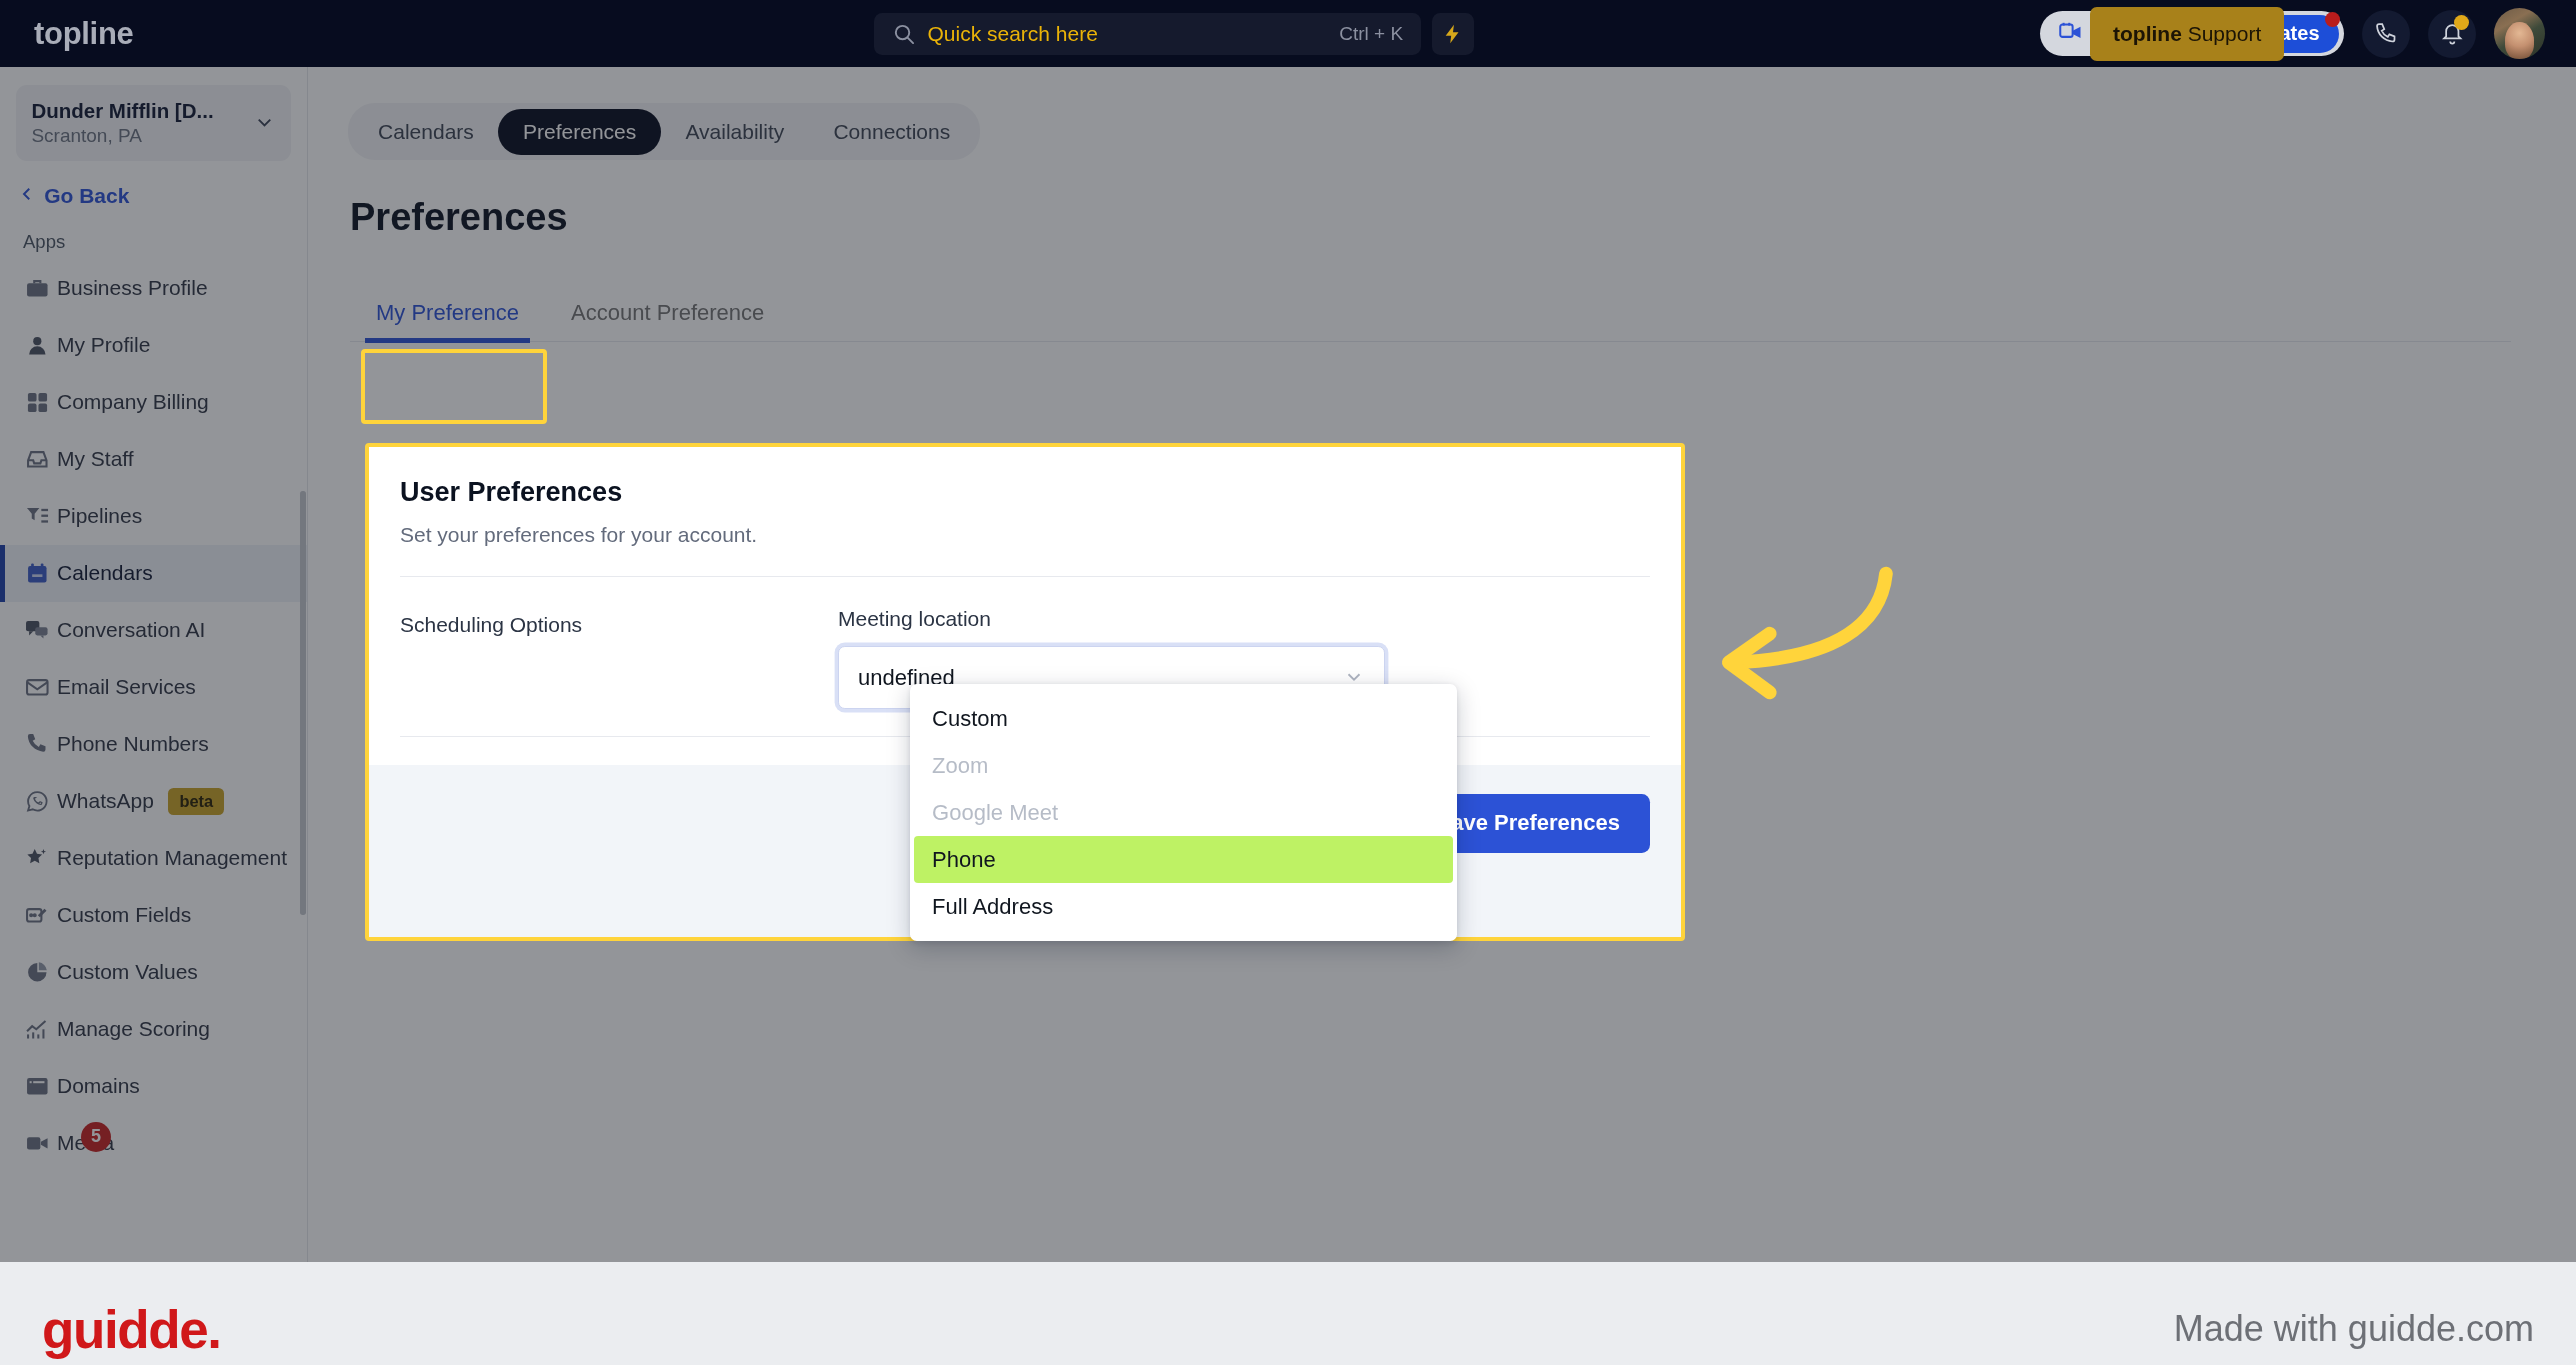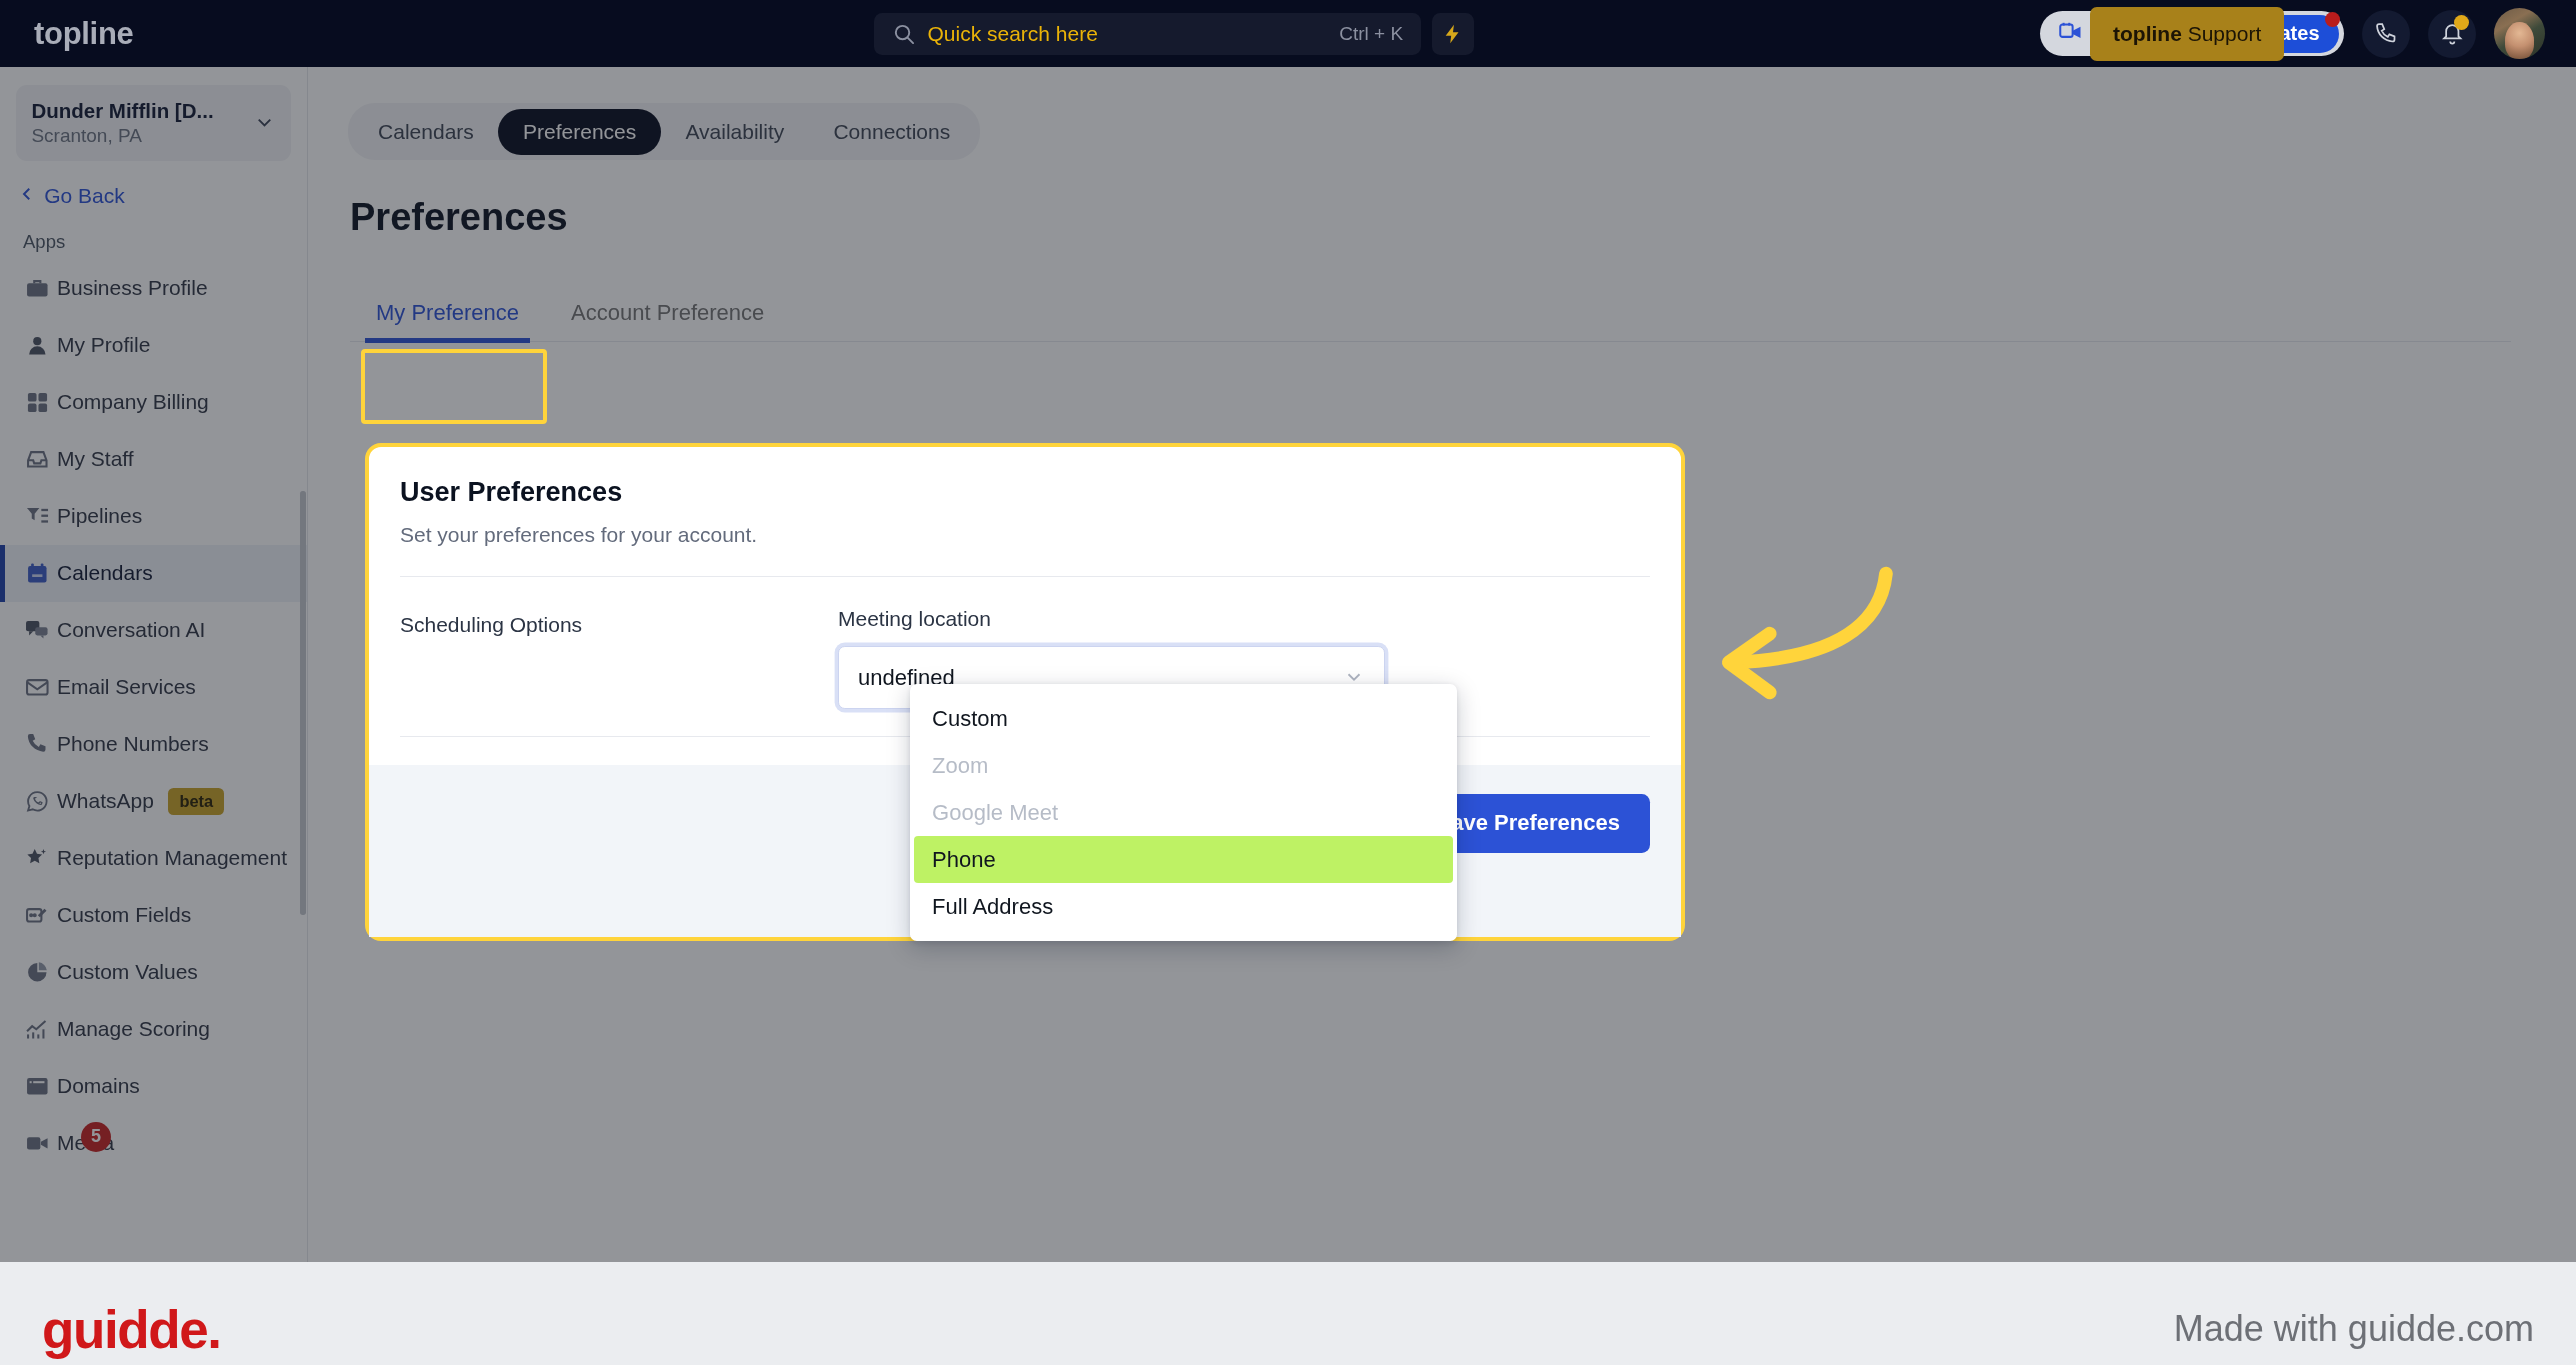--- a/index.html
+++ b/index.html
@@ -90,21 +90,21 @@
     padding: 13.7px 15px; display: flex; align-items: center; gap: 6.8px;
   }
   .loc-texts { flex: 1; min-width: 0; }
   .loc-name {
     font-size: 20.5px; font-weight: 600; color: #111a33; white-space: nowrap;
     overflow: hidden; text-overflow: ellipsis;
   }
   .loc-sub { font-size: 19px; color: #6b7280; margin-top: 2.7px; }
   .goback {
     display: flex; align-items: center; gap: 8.2px;
-    padding: 23px 0 0 18px; color: #2c52d6; font-size: 21px; font-weight: 400;
+    padding: 23px 0 0 18px; color: #2c52d6; font-size: 21px; font-weight: 700;
   }
   .settings-title {
     font-size: 29px; font-weight: 700; color: #0b1220; padding: 34px 0 0 18px;
   }
   .apps-label { font-size: 18.5px; color: #4b5563; padding: 23px 0 6.8px 23px; }
   .nav-item {
     display: flex; align-items: center; gap: 5px;
     height: 57px; padding-left: 23px; position: relative;
     color: #303645; font-size: 21px;
   }
@@ -158,21 +158,21 @@
     content:""; position:absolute; left: 15px; right: 15px; bottom: -1.4px; height: 4.8px;
     background: #2c52d6;
   }
   .hl-subtab {
     position: absolute; left: 361px; top: 349px; width: 186px; height: 75px;
     border: 4.8px solid #ffd43b; border-radius: 4.1px; z-index: 25; pointer-events: none;
   }
 
   .card {
     position: absolute; left: 365px; top: 443px; width: 1320px; height: 498px;
-    background: #ffffff; border: 4.8px solid #ffd43b; border-radius: 16px;
+    background: #ffffff; border: 4.8px solid #ffd43b; border-radius: 4px;
     z-index: 20;
   }
   .card-inner { padding: 30px 31px 0 31px; }
   .card-title { font-size: 27px; font-weight: 600; color: #0b1220; }
   .card-sub { font-size: 21px; color: #636b7c; margin-top: 15px; }
   .card-hr { height: 1.4px; background: #e7e9ee; margin: 29px 0 0 0; }
   .row {
     display: flex; padding-top: 30px; gap: 0;
   }
   .row-label { width: 438px; font-size: 21px; color: #2b3444; padding-top: 5.5px; }

